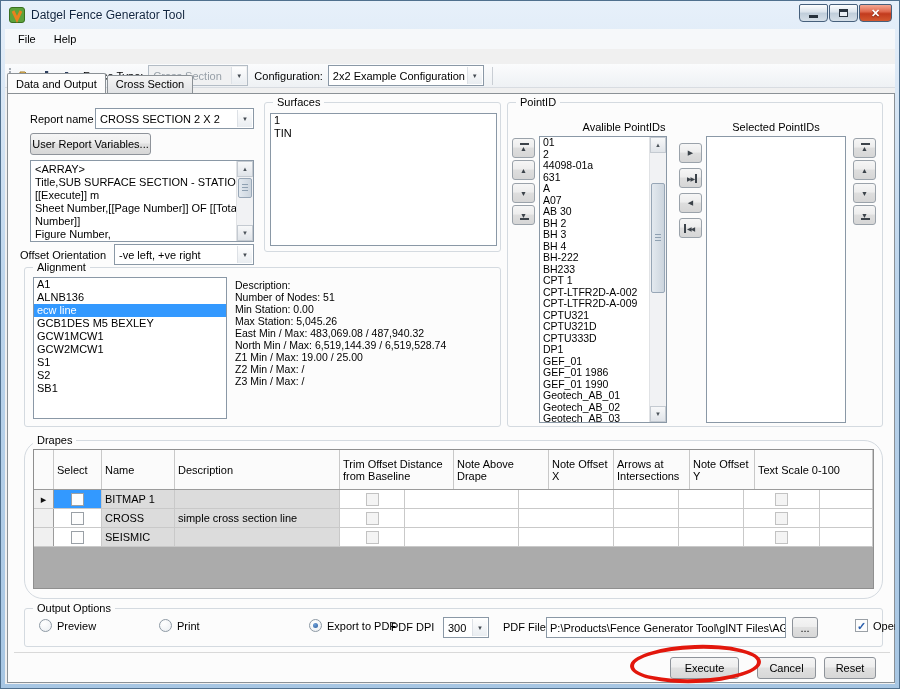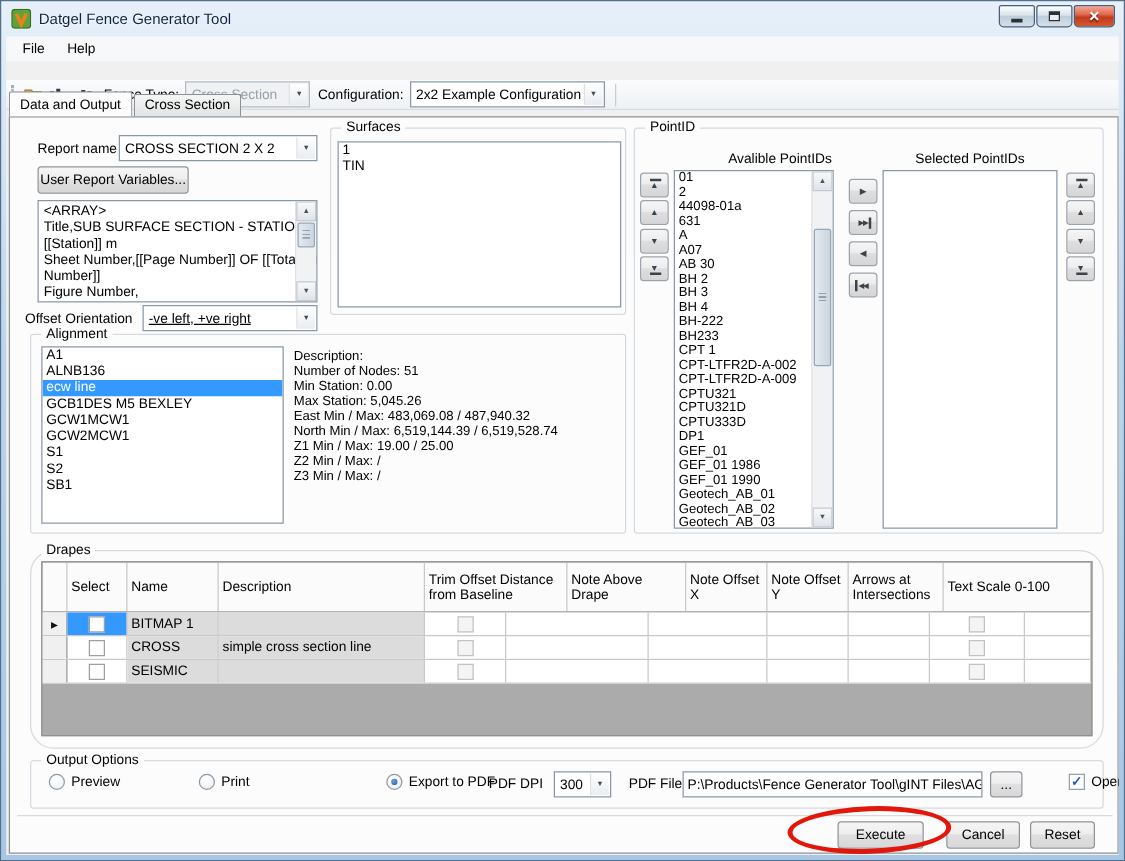--- a/index.html
+++ b/index.html
@@ -217,34 +217,34 @@
         <span class="arrow">▼</span>
       </div>
 
       <div class="btn urv-btn">User Report Variables...</div>
 
       <div class="textarea" style="left:22px;top:66px;width:224px;height:82px;">
         <div>
 
         <div class="tline">&lt;ARRAY&gt;</div>
             <div class="tline">Title,SUB SURFACE SECTION - STATION</div>
-            <div class="tline">[[Station]] m</div>
+            <div class="tline">[[Execute]] m</div>
             <div class="tline">Sheet Number,[[Page Number]] OF [[Total Page</div>
             <div class="tline">Number]]</div>
             <div class="tline">Figure Number,</div>
           </div>
         <div class="vscroll">
           <div class="sb-btn">▲</div>
           <div class="sb-thumb" style="height:20px;"></div>
           <div class="sb-btn down">▼</div>
         </div>
       </div>
 
       <span class="lbl" style="left:12px;top:155px;">Offset Orientation</span>
-      <div class="combo" style="position:absolute;left:106px;top:150px;width:140px;text-decoration:underline;">
+      <div class="combo" style="position:absolute;left:106px;top:150px;width:140px;">
         <span>-ve left, +ve right</span>
         <span class="arrow">▼</span>
       </div>
 
       <div class="group" style="left:256px;top:8px;width:237px;height:150px;">
         <span class="cap">Surfaces</span>
         <div class="listbox" style="left:5px;top:10px;width:227px;height:133px;">
 
         <div class="li">1</div>
             <div class="li">TIN</div>
@@ -367,22 +367,22 @@
         <span class="cap">Drapes</span>
         <div class="dgrid">
           <div class="dg-header">
             <div class="dg-hcell w-rh"></div>
             <div class="dg-hcell w-sel">Select</div>
             <div class="dg-hcell w-name">Name</div>
             <div class="dg-hcell w-desc">Description</div>
             <div class="dg-hcell w-trim">Trim Offset Distance from Baseline</div>
             <div class="dg-hcell w-na">Note Above Drape</div>
             <div class="dg-hcell w-nx">Note Offset X</div>
+            <div class="dg-hcell w-ai">Arrows at Intersections</div>
             <div class="dg-hcell w-ny">Note Offset Y</div>
-            <div class="dg-hcell w-ai">Arrows at Intersections</div>
             <div class="dg-hcell w-ts">Text Scale 0-100</div>
           </div>
           <div>
 
           <div class="dg-row current">
               <div class="dg-cell rowhdr w-rh"></div>
               <div class="dg-cell center c-select w-sel">
                   <span class="cb"></span>
                 </div>
               <div class="dg-cell gray w-name">BITMAP 1</div>

